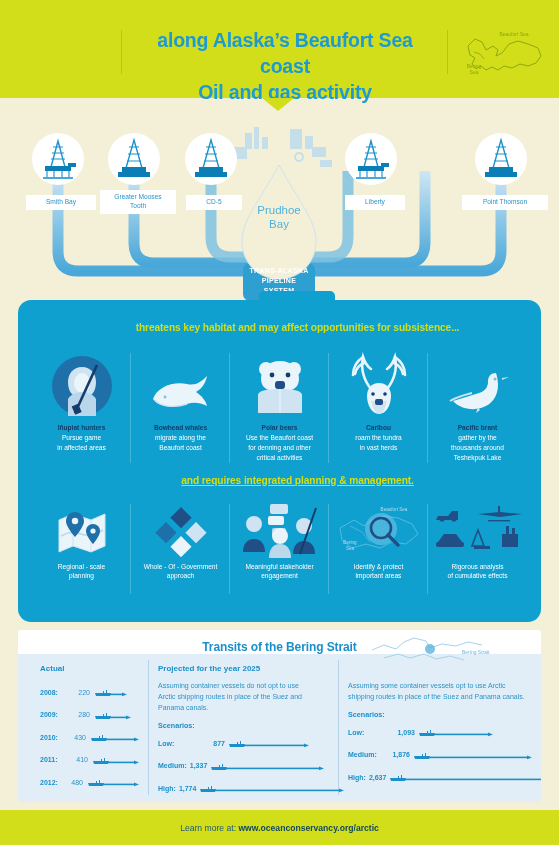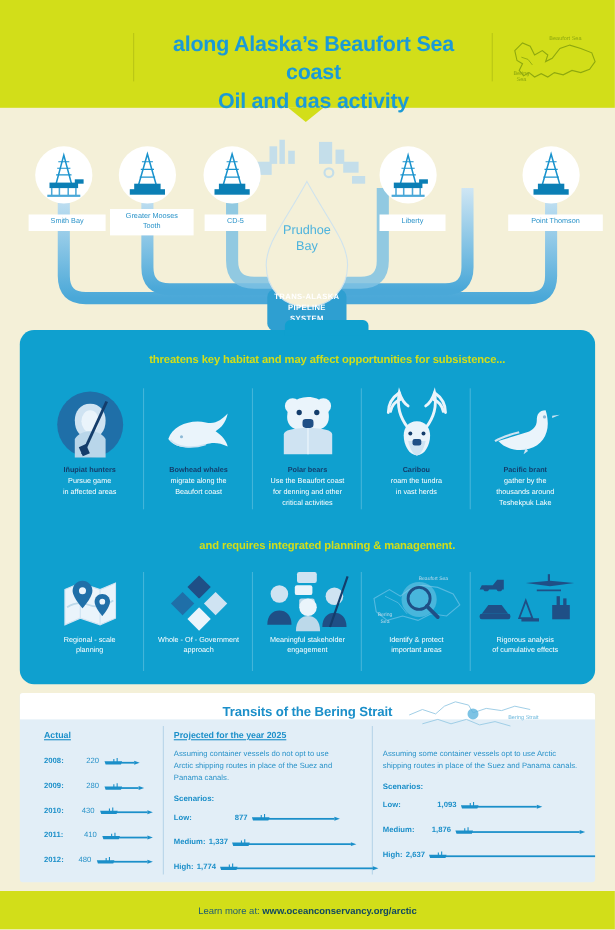--- a/index.html
+++ b/index.html
@@ -87,21 +87,21 @@
   }
   .transits-top{
     position:relative;height:24px;background:#ffffff;
   }
   .transits-title{
     position:absolute;left:0;top:10px;width:523px;text-align:center;
     color:#1b8fc9;font-size:12px;font-weight:bold;letter-spacing:-.1px;
   }
   .transits-map{position:absolute;left:352px;top:2px;width:128px;height:34px;}
   .t-body{position:relative;padding:10px 0 0 0;}
-  .col-hd{color:#1b8fc9;font-size:8px;font-weight:bold;text-decoration:underline;}
+  .col-hd{color:#1b8fc9;font-size:8px;font-weight:bold;}
   .actual-col{position:absolute;left:22px;top:10px;width:100px;}
   .vline{position:absolute;top:6px;width:1px;height:135px;background:#b9d4e8;}
   .proj-col{position:absolute;left:140px;top:10px;width:155px;}
   .proj-col2{position:absolute;left:330px;top:10px;width:185px;}
   .body-txt{color:#2a93c9;font-size:7px;line-height:1.55;margin-top:8px;}
   .scen-hd{color:#1b8fc9;font-size:7.2px;font-weight:bold;margin-top:7px;}
   .yr-row{display:flex;align-items:center;gap:4px;margin-top:4.5px;}
   .yr-lab{color:#1b8fc9;font-size:7px;font-weight:bold;width:26px;}
   .yr-val{color:#2a93c9;font-size:7px;width:20px;text-align:right;}
   .sc-row{display:flex;align-items:center;gap:3px;margin-top:4.5px;}
@@ -343,21 +343,21 @@
         </div>
         <div class="cap">
           <span class="ttl">Pacific brant</span>
           <span style="white-space:pre-line">gather by the
 thousands around
 Teshekpuk Lake</span>
         </div>
       </div>
     </div>
 
-    <div class="panel-head" style="margin-top:28px;">and requires integrated planning &amp; management.</div>
+    <div class="panel-head" style="margin-top:12px;text-decoration:underline;">and requires integrated planning &amp; management.</div>
 
     <div class="row-items row2" style="margin:12px 14px 0 14px;">
 
       <div class="item">
         <div class="icon-box">
           <svg width="62" height="52" viewBox="0 0 62 52">
             <path d="M8 14 L22 8 L40 14 L54 8 V40 L40 46 L22 40 L8 46 Z" fill="#eaf4fb" stroke="#cfe3f2"></path>
             <path d="M22 8 V40 M40 14 V46" stroke="#cfe3f2" stroke-width="1"></path>
             <path d="M10 30 q10 -6 20 -2 q10 4 22 -4" fill="none" stroke="#bcd9ea" stroke-width="1.6"></path>
             <path d="M24 6 c-5 0 -9 4 -9 9 c0 6 9 16 9 16 s9 -10 9 -16 c0 -5 -4 -9 -9 -9z" fill="#1f6fa8"></path>

